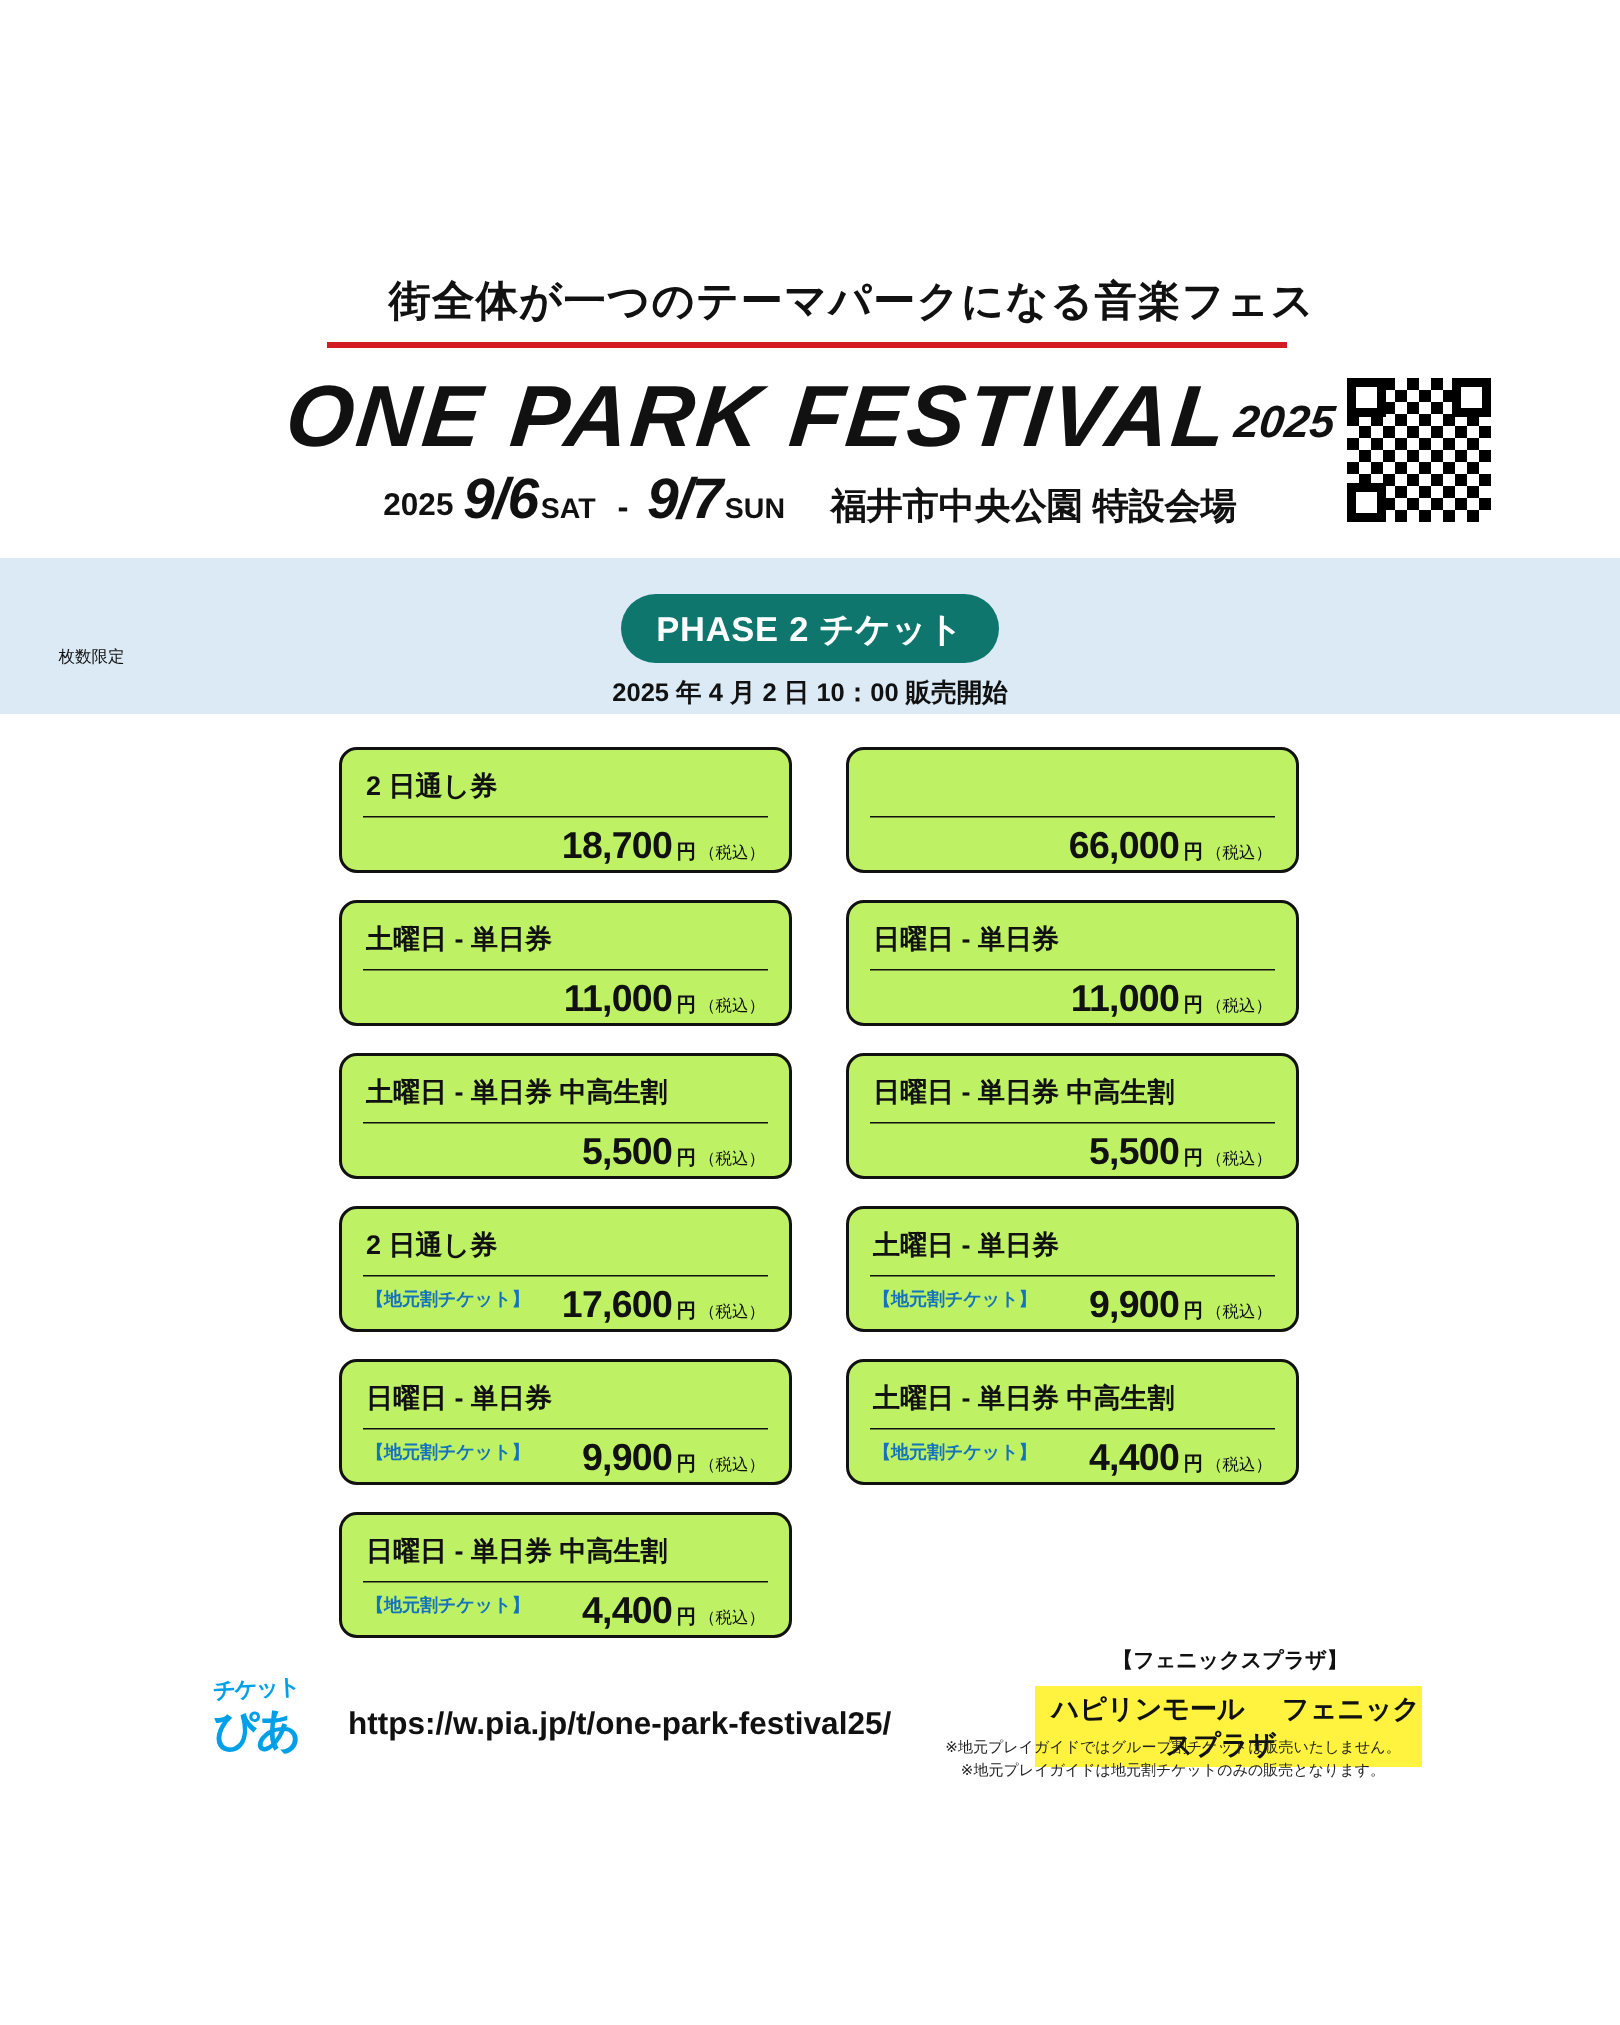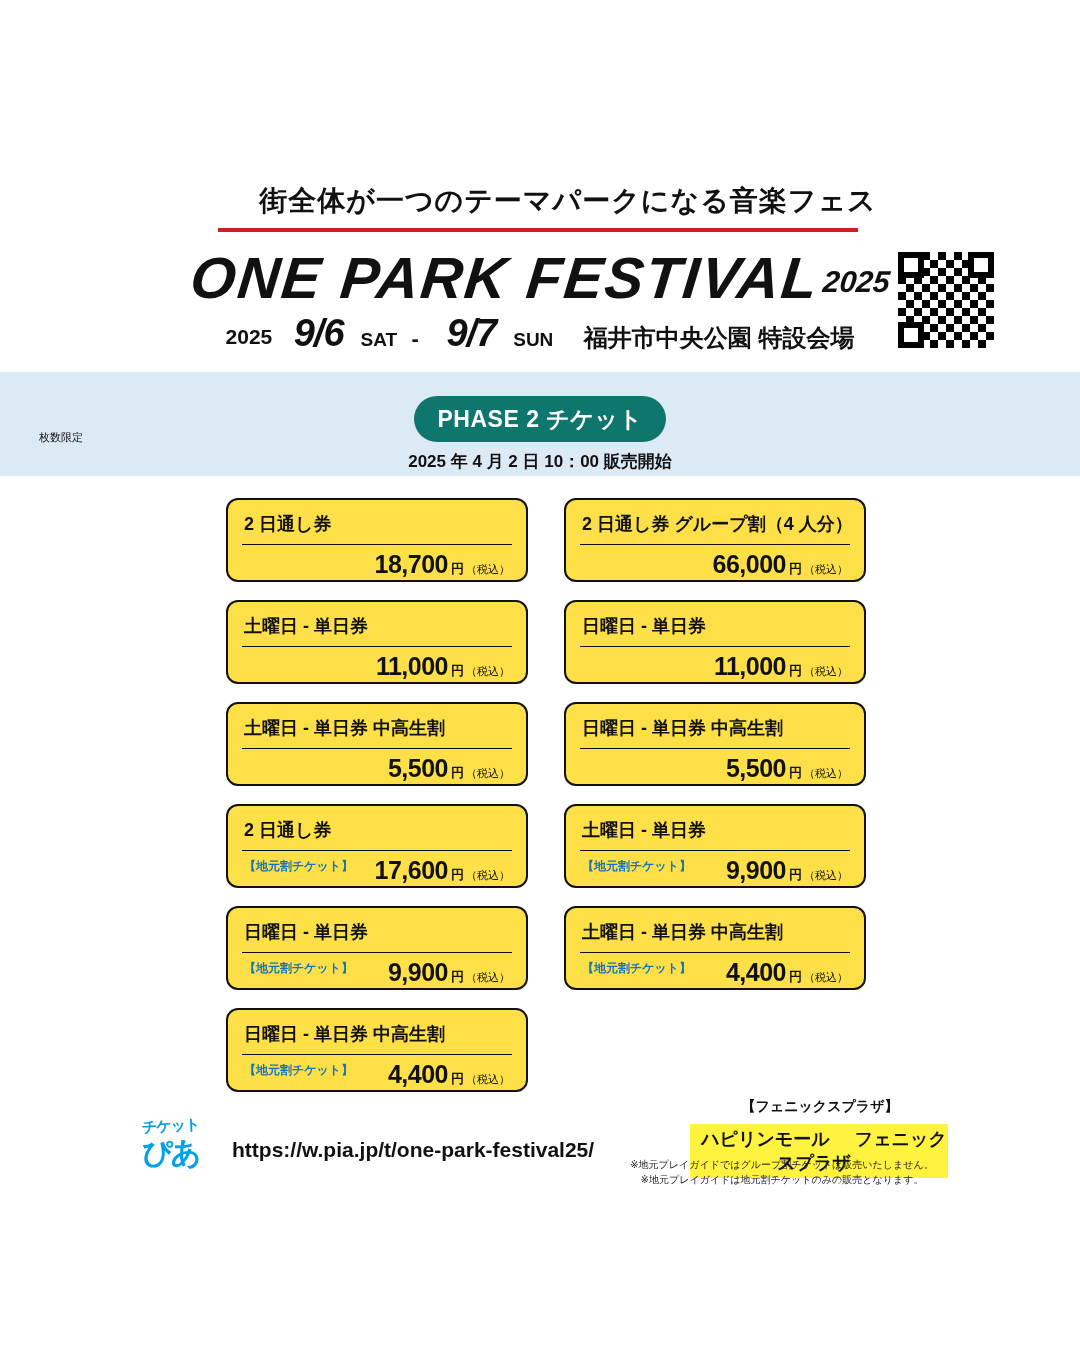--- a/index.html
+++ b/index.html
@@ -82,21 +82,21 @@
   .dl-year {
     font-size: 21px;
     font-weight: 700;
     vertical-align: 2px;
   }
   .dl-big {
     font-size: 38px;
     font-weight: 700;
     font-style: italic;
     letter-spacing: -1px;
-    margin: 0 17px;
+    margin: 0 2px;
   }
   .dl-day {
     font-size: 19px;
     font-weight: 700;
     margin-right: 4px;
   }
   .dl-dash {
     font-size: 22px;
     font-weight: 700;
     margin: 0 6px;
@@ -189,21 +189,21 @@
     left: 226px;
     width: 640px;
   }
   .card {
     position: absolute;
     width: 302px;
     height: 84px;
     border: 2px solid #111;
     border-radius: 12px;
     box-sizing: border-box;
-    background: #fde047;
+    background: #bef264;
   }
   .card .title {
     position: absolute;
     top: 12px;
     left: 16px;
     right: 16px;
     font-size: 18px;
     font-weight: 700;
     color: #111;
     white-space: nowrap;
@@ -344,21 +344,20 @@
   <div class="card" style="left:0px;top:0px">
     <div class="title">2 日通し券</div>
     <div class="rule"></div>
     <div class="local-tag"></div>
     <div class="price-row">
       <span class="price">18,700</span><span class="yen">円</span><span class="tax">（税込）</span>
     </div>
   </div>
 
   <div class="card" style="left:338px;top:0px">
-    <div class="title">2 日通し券 グループ割（4 人分）</div>
     <div class="rule"></div>
     <div class="local-tag"></div>
     <div class="price-row">
       <span class="price">66,000</span><span class="yen">円</span><span class="tax">（税込）</span>
     </div>
   </div>
 
   <div class="card" style="left:0px;top:102px">
     <div class="title">土曜日 - 単日券</div>
     <div class="rule"></div>

